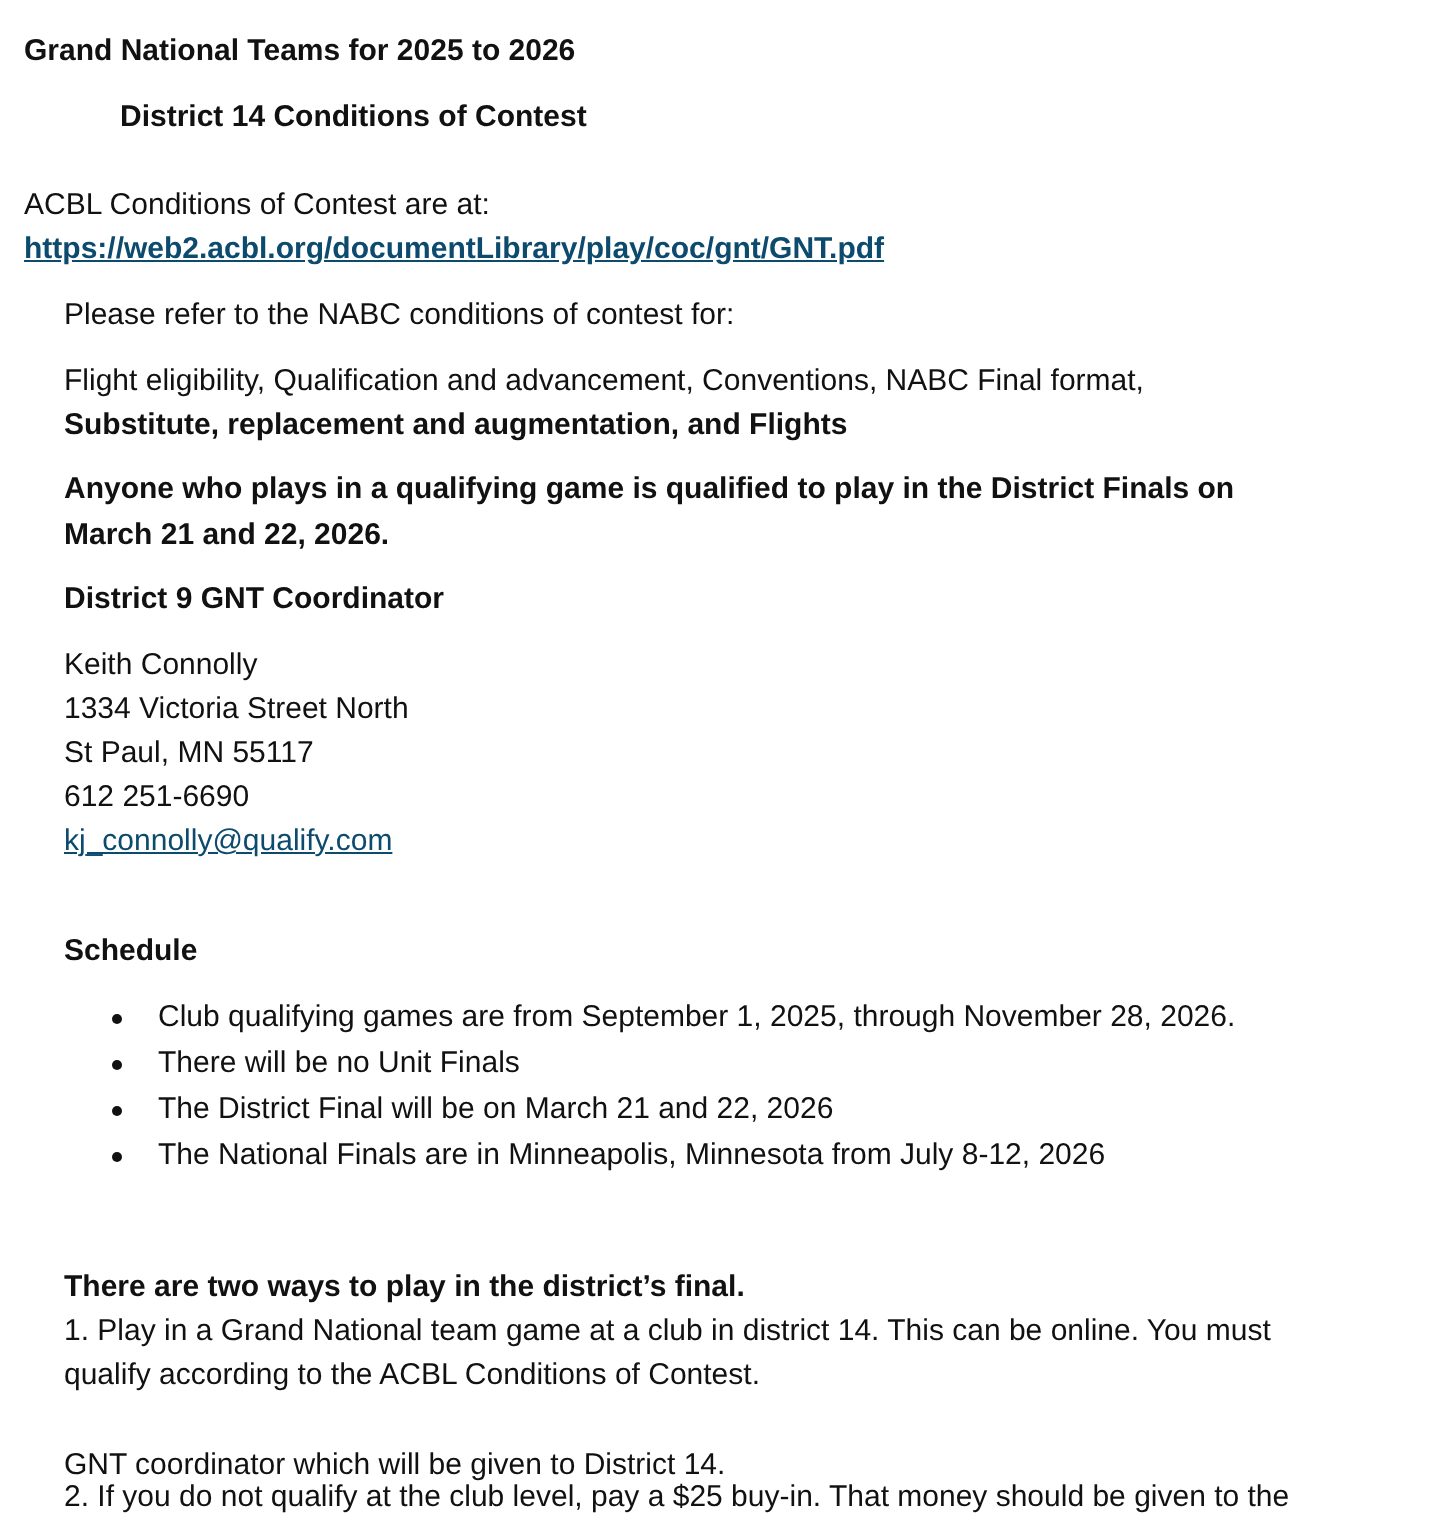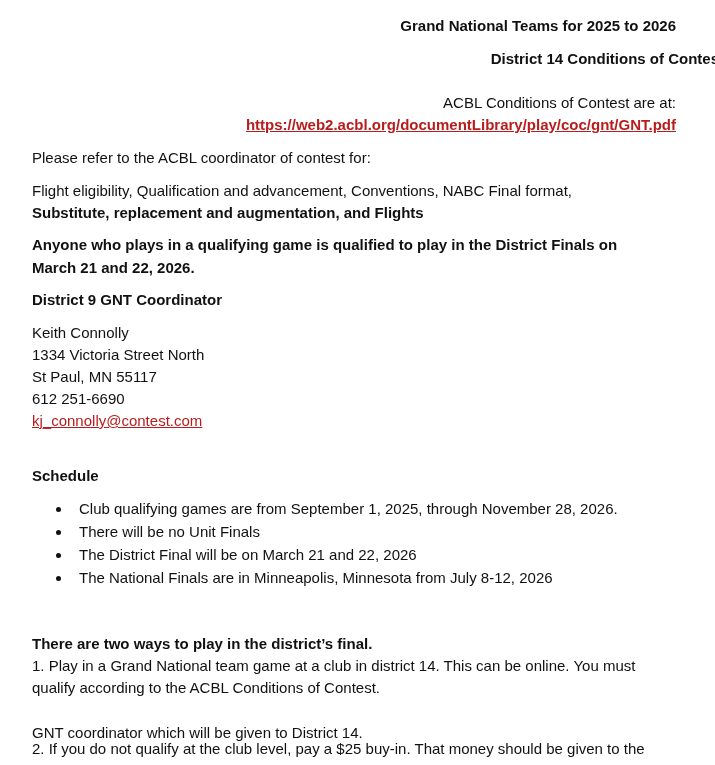--- a/index.html
+++ b/index.html
@@ -15,32 +15,32 @@
       font-family: "Liberation Sans", "DejaVu Sans", sans-serif;
       color: #111111;
       font-size: 15px;
     }
     .line {
       position: absolute;
       white-space: nowrap;
       line-height: 20px;
     }
     .center {
-      left: 0;
+      left: 12px;
       width: 676px;
-      text-align: right;
+      text-align: left;
     }
     .left {
       left: 32px;
     }
     .bold {
       font-weight: bold;
     }
     a.link {
-      color: #b91c1c;
+      color: #0c4a6e;
     }
     .bullet-item {
       position: absolute;
       left: 56px;
       white-space: nowrap;
       line-height: 20px;
     }
     .bullet-dot {
       position: absolute;
       left: 0;
@@ -62,35 +62,35 @@
 <div>
 
   <div class="line center bold" style="top:16px;">Grand National Teams for 2025 to 2026</div>
   <div class="line center bold" style="top:49px;margin-left:48px;">District 14 Conditions of Contest</div>
 
   <div class="line center" style="top:93px;">ACBL Conditions of Contest are at:</div>
   <div class="line center bold" style="top:115px;">
     <a class="link" href="#" title="https://web2.acbl.org/documentLibrary/play/coc/gnt/GNT.pdf">https://web2.acbl.org/documentLibrary/play/coc/gnt/GNT.pdf</a>
   </div>
 
-  <div class="line left" style="top:148px;">Please refer to the ACBL coordinator of contest for:</div>
+  <div class="line left" style="top:148px;">Please refer to the NABC conditions of contest for:</div>
 
   <div class="line left" style="top:181px;">Flight eligibility, Qualification and advancement, Conventions, NABC Final format,</div>
   <div class="line left" style="top:203px;font-weight:bold;">Substitute, replacement and augmentation, and Flights</div>
 
   <div class="line left bold" style="top:235px;">Anyone who plays in a qualifying game is qualified to play in the District Finals on</div>
   <div class="line left bold" style="top:258px;">March 21 and 22, 2026.</div>
 
   <div class="line left bold" style="top:290px;">District 9 GNT Coordinator</div>
   <div class="line left" style="top:323px;">Keith Connolly</div>
   <div class="line left" style="top:345px;">1334 Victoria Street North</div>
   <div class="line left" style="top:367px;">St Paul, MN 55117</div>
   <div class="line left" style="top:389px;">612 251-6690</div>
   <div class="line left" style="top:411px;">
-    <a class="link" href="#">kj_connolly@contest.com</a>
+    <a class="link" href="#">kj_connolly@qualify.com</a>
   </div>
 
   <div class="line left bold" style="top:466px;">Schedule</div>
 
   <div>
     <div class="bullet-item" style="top:499px;">
       <span class="bullet-dot"></span>
       <span class="bullet-text">Club qualifying games are from September 1, 2025, through November 28, 2026.</span>
     </div>
     <div class="bullet-item" style="top:522px;">

